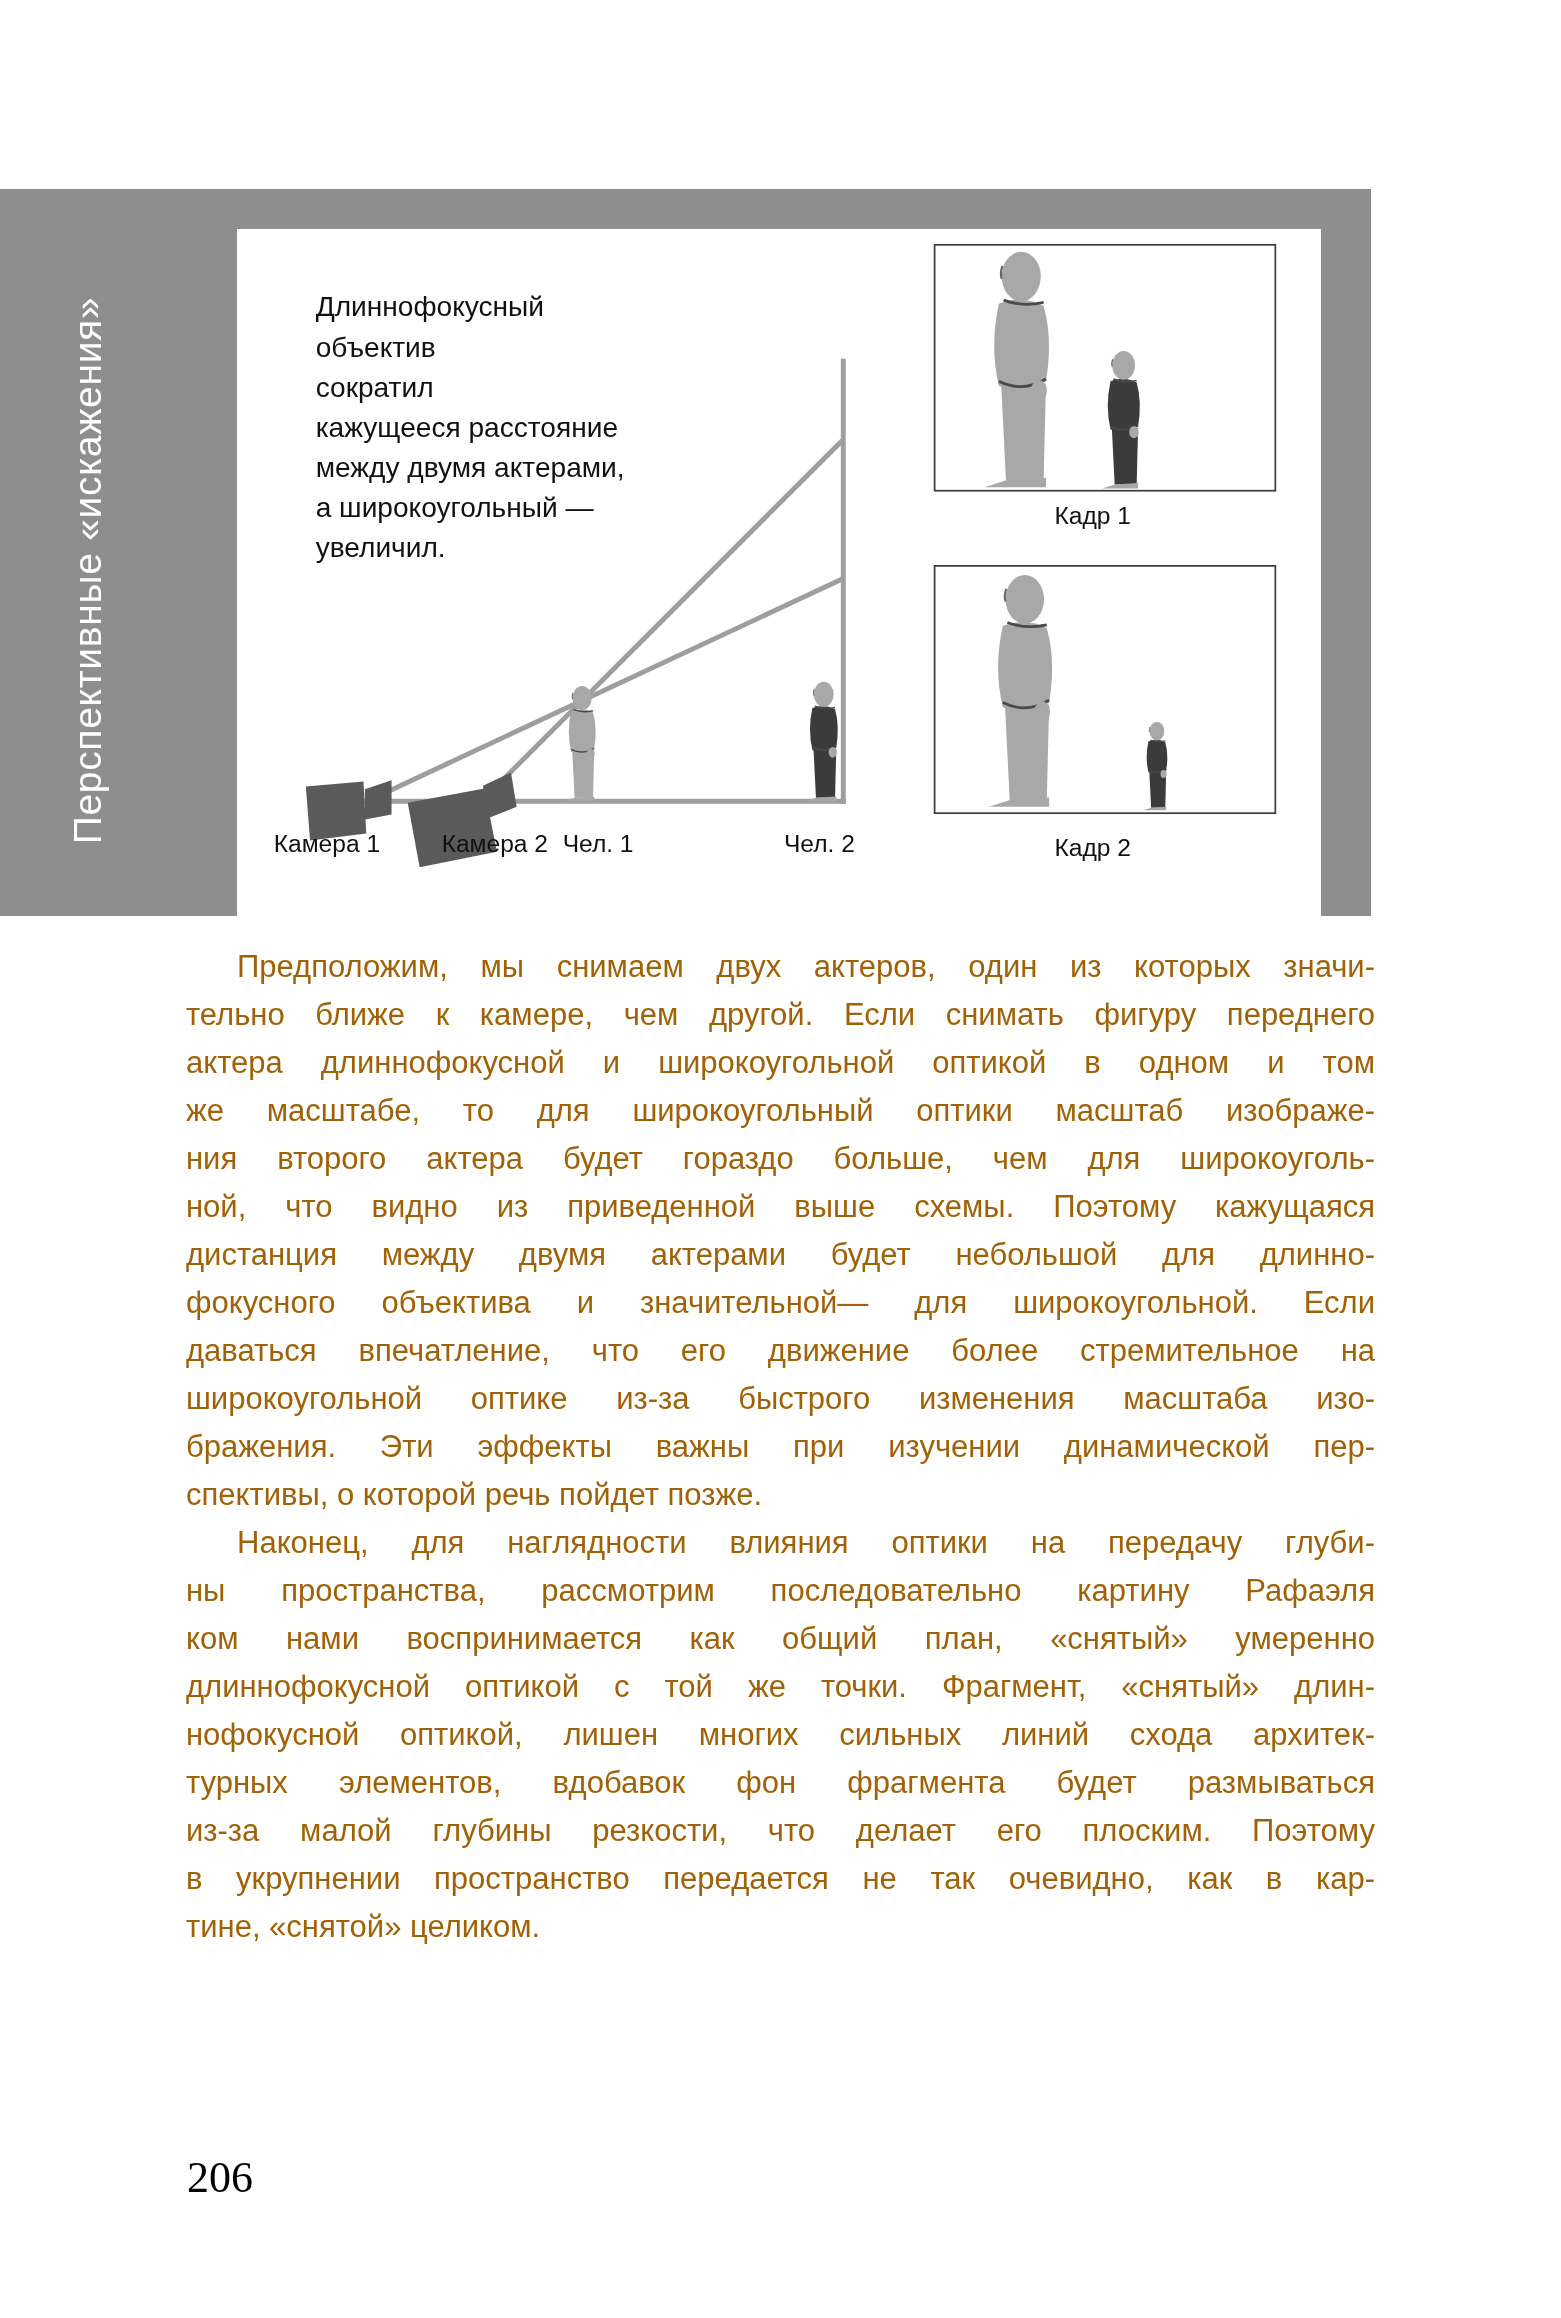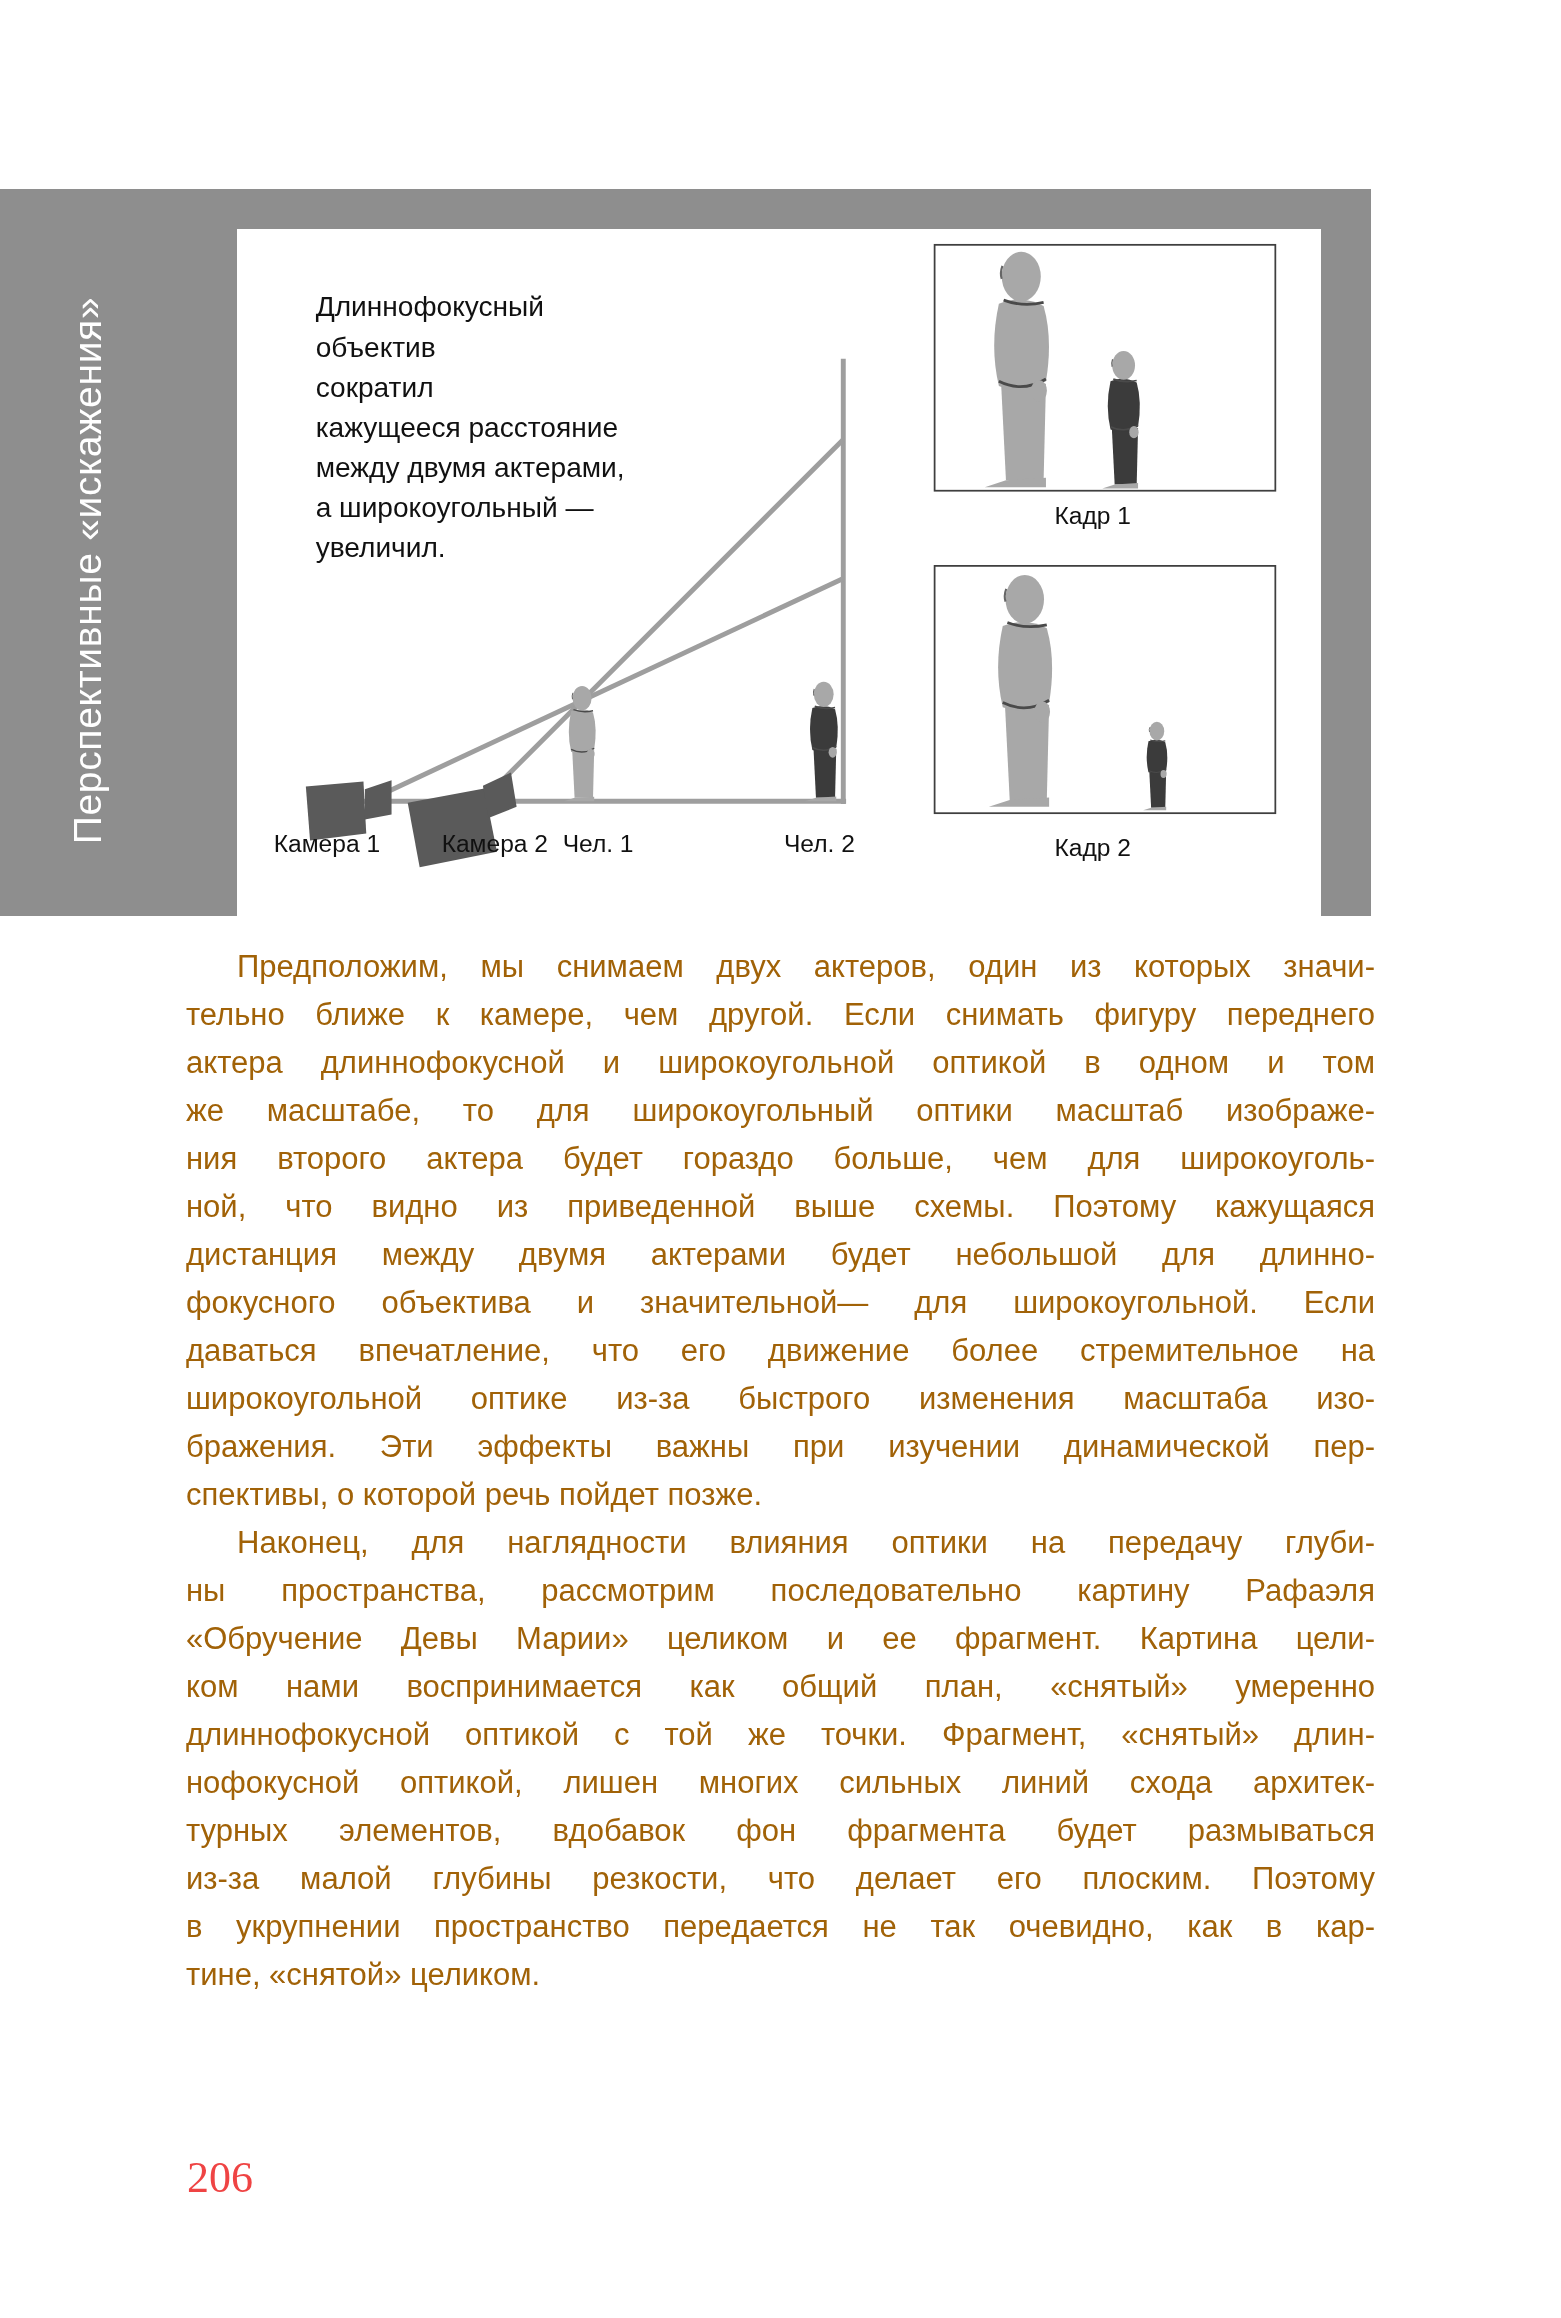--- a/index.html
+++ b/index.html
@@ -26,21 +26,21 @@
   text.lbl{font-size:35px;fill:#111;font-family:"Liberation Sans",sans-serif;text-anchor:middle;}
   .bodytext{
     position:absolute;left:186px;top:943px;width:1189px;
     font-size:31px;line-height:48px;color:#a16207;
   }
   .tline{text-align:justify;text-align-last:justify;white-space:nowrap;}
   .tline.last{text-align-last:left;}
   .tline.first{padding-left:51px;}
   .pagenum{
     position:absolute;left:187px;top:2152px;
-    font-family:"Liberation Serif",serif;font-size:44px;color:#ef4444;
+    font-family:"Liberation Serif",serif;font-size:44px;color:#000000;
   }
 </style>
 </head>
 <body style="--band: #8e8e8e; --line: #9e9e9e; --camera: #5a5a5a; --frame-border: #3f3f3f;">
 
 <div class="band"></div>
 
 <div class="sidebar-title">Перспективные «искажения»</div>
 
 <div class="diagram-box">
@@ -157,21 +157,20 @@
       <div class="tline">дистанция между двумя актерами будет небольшой для длинно-</div>
       <div class="tline">фокусного объектива и значительной— для широкоугольной. Если</div>
       <div class="tline">даваться впечатление, что его движение более стремительное на</div>
       <div class="tline">широкоугольной оптике из-за быстрого изменения масштаба изо-</div>
       <div class="tline">бражения. Эти эффекты важны при изучении динамической пер-</div>
       <div class="tline last">спективы, о которой речь пойдет позже.</div>
     </div>
   <div>
       <div class="tline first">Наконец, для наглядности влияния оптики на передачу глуби-</div>
       <div class="tline">ны пространства, рассмотрим последовательно картину Рафаэля</div>
-      <div class="tline">«Обручение Девы Марии» целиком и ее фрагмент. Картина цели-</div>
       <div class="tline">ком нами воспринимается как общий план, «снятый» умеренно</div>
       <div class="tline">длиннофокусной оптикой с той же точки. Фрагмент, «снятый» длин-</div>
       <div class="tline">нофокусной оптикой, лишен многих сильных линий схода архитек-</div>
       <div class="tline">турных элементов, вдобавок фон фрагмента будет размываться</div>
       <div class="tline">из-за малой глубины резкости, что делает его плоским. Поэтому</div>
       <div class="tline">в укрупнении пространство передается не так очевидно, как в кар-</div>
       <div class="tline last">тине, «снятой» целиком.</div>
     </div>
 </div>
 

